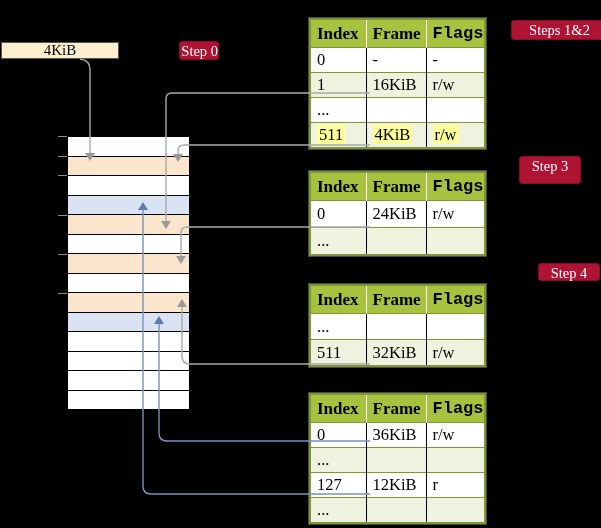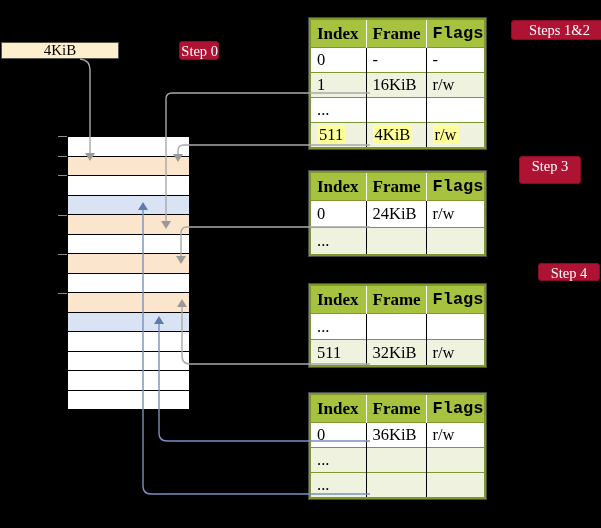--- a/index.html
+++ b/index.html
@@ -223,20 +223,25 @@
     <tr>
       <td>0</td>
       <td>36KiB</td>
       <td>r/w</td>
     </tr>
     <tr class="alt">
       <td>...</td>
       <td></td>
       <td></td>
     </tr>
+    <tr>
+      <td>127</td>
+      <td>12KiB</td>
+      <td>r</td>
+    </tr>
     <tr class="alt">
       <td>...</td>
       <td></td>
       <td></td>
     </tr>
   </tbody>
 </table>
 
 <svg class="overlay" width="601" height="528" viewBox="0 0 601 528">
   <g fill="none" stroke="#a9a9a9" stroke-width="1.4" stroke-linejoin="round">

